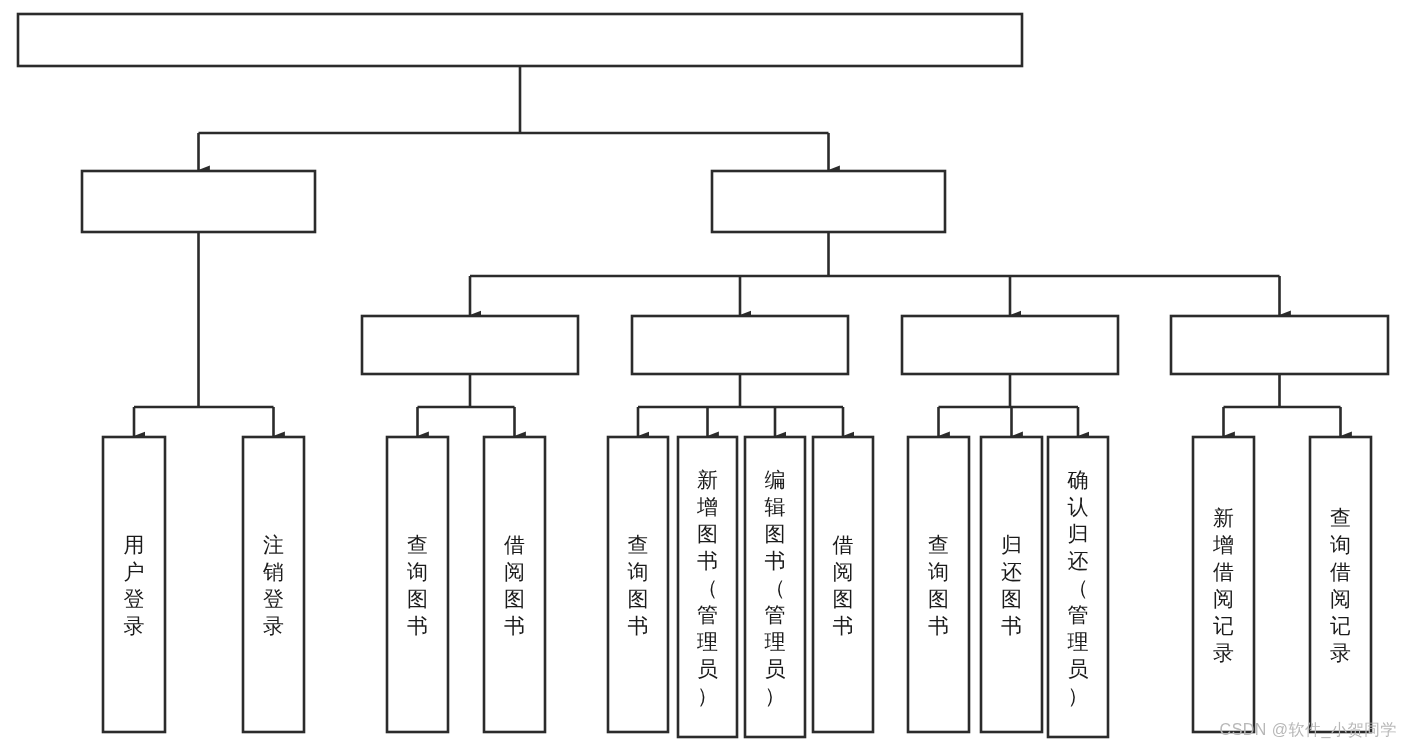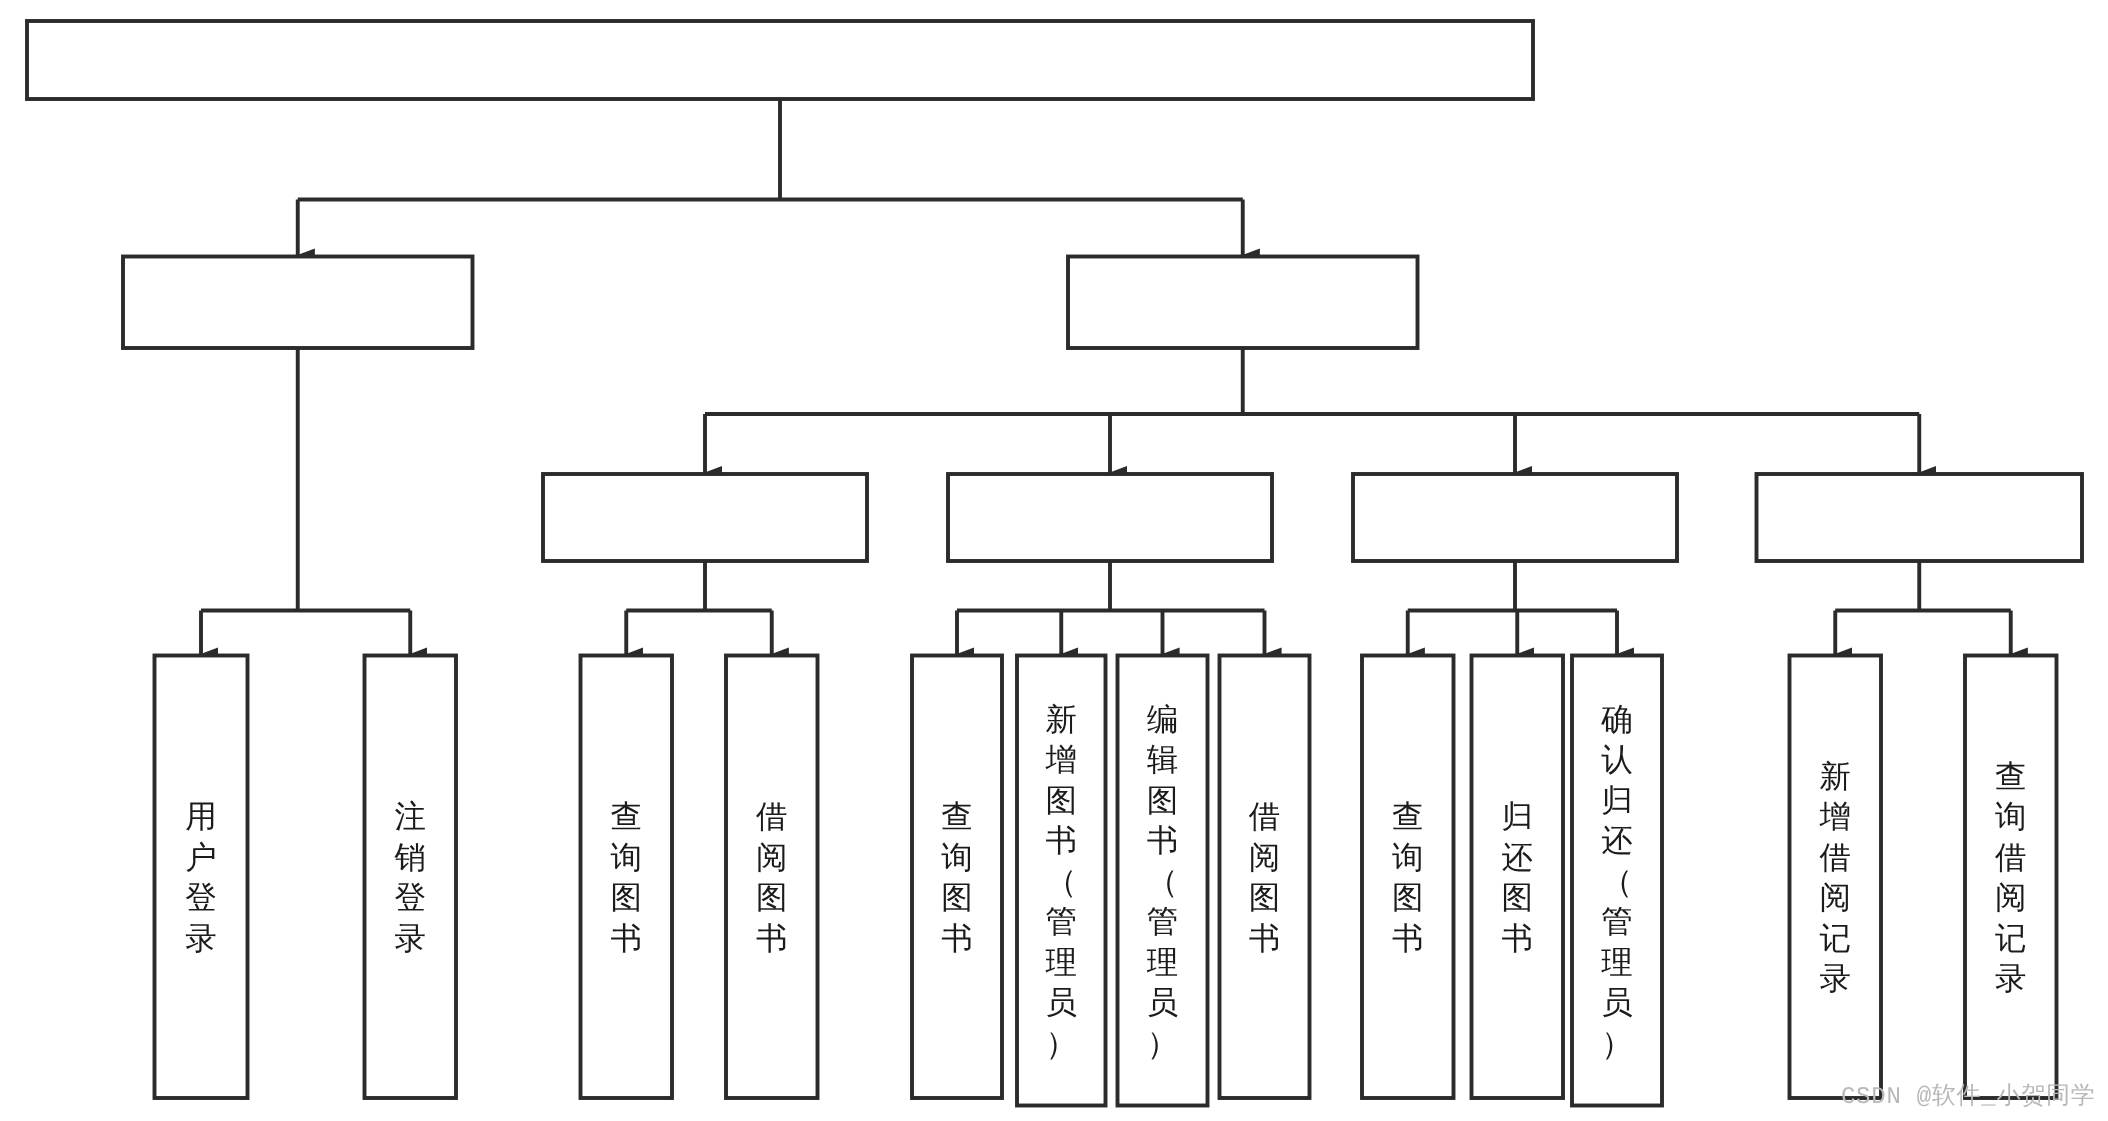--- a/index.html
+++ b/index.html
@@ -47,21 +47,21 @@
   .leaf-label {
     fill: #1b1b1b;
     font-family: "Liberation Sans", "DejaVu Sans", sans-serif;
     font-size: 21px;
     text-anchor: middle;
   }
   .watermark {
     position: absolute;
     right: 8px;
     bottom: 6px;
-    font-family: Liberation Mono, monospace;
+    font-family: Liberation Sans, sans-serif;
     font-size: 16px;
     color: #b8b8b8;
     letter-spacing: 0.5px;
     white-space: nowrap;
     pointer-events: none;
   }
 </style>
 </head>
 <body>
 

